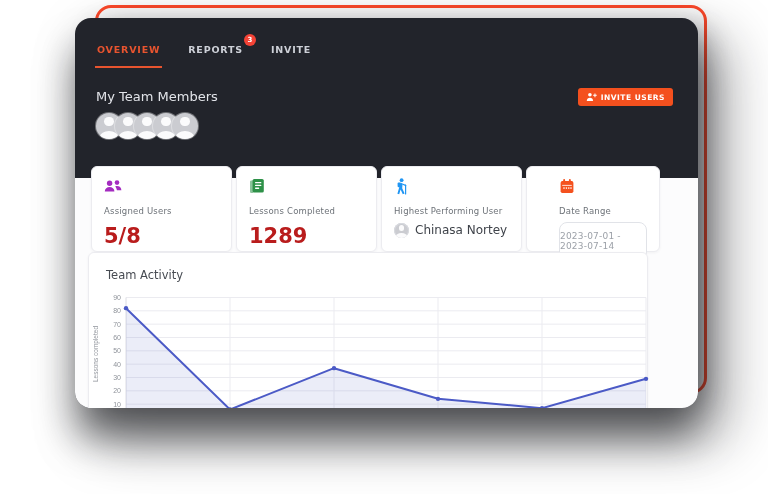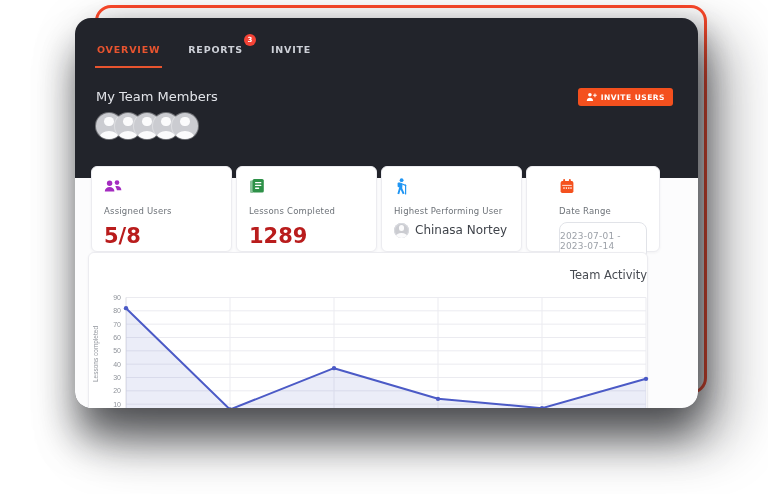--- a/index.html
+++ b/index.html
@@ -65,21 +65,21 @@
   .user-name { font-size:12px; font-weight:500; color:#3f434a;
     font-family:"DejaVu Sans", sans-serif; }
   .date-input { margin-top:6px; width:100%; height:38px; border:1px solid #e1e3e8;
     border-radius:8px; background:#fff; color:#9ca1a8; font-size:9px;
     display:flex; align-items:center; justify-content:center; letter-spacing:0.2px;
     font-family:"DejaVu Sans", sans-serif; }
 
   
   .chart-card { position:absolute; left:13px; top:234px; width:560px; height:190px;
     background:#ffffff; border:1px solid #ececf0; border-radius:6px;
-    box-shadow:0 1px 3px rgba(40,40,50,0.05); z-index:2;text-align:right; }
+    box-shadow:0 1px 3px rgba(40,40,50,0.05); z-index:2; }
   .chart-title { font-size:11.5px; color:#474b52; padding:15px 0 0 17px;
     font-family:"DejaVu Sans", sans-serif; }
   .chart-svg { display:block; margin-top:10px; }
 </style>
 </head>
 <body>
 
 <div class="stage">
   <div class="red-frame"></div>
 

